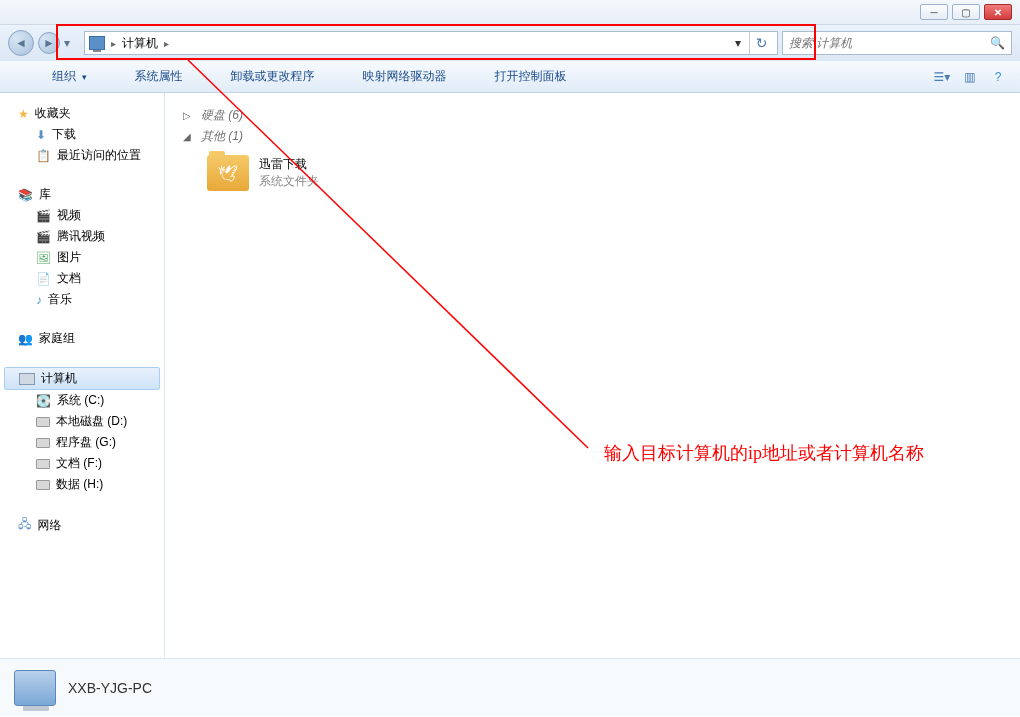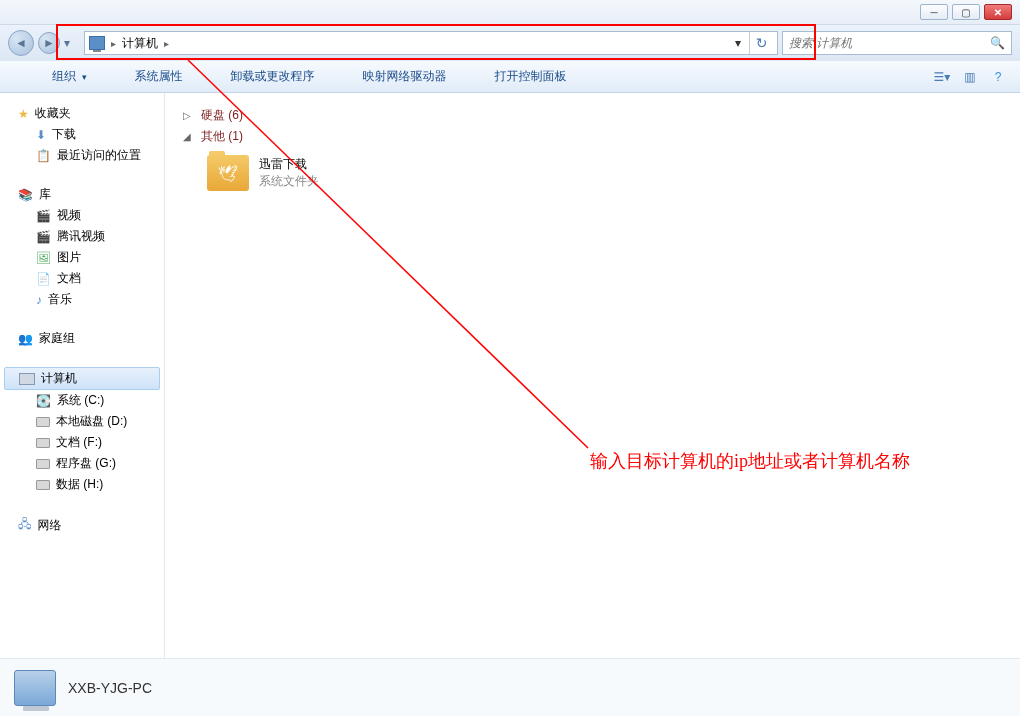--- a/index.html
+++ b/index.html
@@ -57,21 +57,21 @@
 .icon-img { color: #4aa858; }
 .icon-doc { color: #888; }
 .icon-music { color: #4a8fd8; }
 .icon-home { color: #6ab86a; }
 .icon-computer { width: 16px; height: 12px; background: #d0d8e4; border: 1px solid #8898b0; display: inline-block; }
 
 
 .content { flex: 1; padding: 12px 18px; position: relative; }
 .group-row { display: flex; align-items: center; gap: 6px; padding: 2px 0; cursor: pointer; }
 .tri { font-size: 10px; color: #666; display: inline-block; width: 12px; }
-.cnt { color: #7f1d1d; }
+.cnt { color: #737373; font-style: italic; }
 .folder-item { display: flex; align-items: center; gap: 10px; margin: 8px 0 0 24px; cursor: pointer; }
 .big-folder { width: 42px; height: 36px; background: linear-gradient(#f5c968, #e8a838); border-radius: 3px; position: relative; display: flex; align-items: center; justify-content: center; }
 .big-folder::before { content: ''; position: absolute; top: -4px; left: 2px; width: 16px; height: 5px; background: #f5c968; border-radius: 2px 2px 0 0; }
 .bird { color: #fff; font-size: 16px; }
 .folder-text { display: flex; flex-direction: column; }
 .folder-title { color: #000; }
 .folder-sub { color: #888; font-size: 12px; font-family: Liberation Serif, serif; }
 
 
 .statusbar { height: 58px; border-top: 1px solid #e0e8f2; display: flex; align-items: center; padding: 6px 14px; gap: 12px; background: #f7fafd; }
@@ -189,25 +189,25 @@
       <div class="side-item">
           <span>💽</span>
           <span>系统 (C:)</span>
         </div>
       <div class="side-item">
           <span class="icon-drive"></span>
           <span>本地磁盘 (D:)</span>
         </div>
       <div class="side-item">
           <span class="icon-drive"></span>
+          <span>程序盘 (G:)</span>
+        </div>
+      <div class="side-item">
+          <span class="icon-drive"></span>
           <span>文档 (F:)</span>
-        </div>
-      <div class="side-item">
-          <span class="icon-drive"></span>
-          <span>程序盘 (G:)</span>
         </div>
       <div class="side-item">
           <span class="icon-drive"></span>
           <span>数据 (H:)</span>
         </div>
     </div>
     <div class="side-group">
       <div class="side-header">
           <span class="icon-net">🖧</span>
           <span>网络</span>
@@ -240,13 +240,13 @@
   <div class="stat-comp-icon"></div>
   <div class="stat-text">
     <div class="stat-name">XXB-YJG-PC</div>
   </div>
 </div>
 
 <div class="annot-box" style="left:56px; top:24px; width:760px; height:36px;"></div>
 <svg style="position:absolute; left:0; top:0; width:1020px; height:717px; pointer-events:none; z-index:100;">
   <line x1="188" y1="60" x2="588" y2="448" stroke="red" stroke-width="1.5"></line>
 </svg>
-<div class="annot-text" style="left:590px; top:440px; width:330px;margin-top:8px;">输入目标计算机的ip地址或者计算机名称</div>
+<div class="annot-text" style="left:604px; top:440px; width:330px;">输入目标计算机的ip地址或者计算机名称</div>
 
 </body></html>

